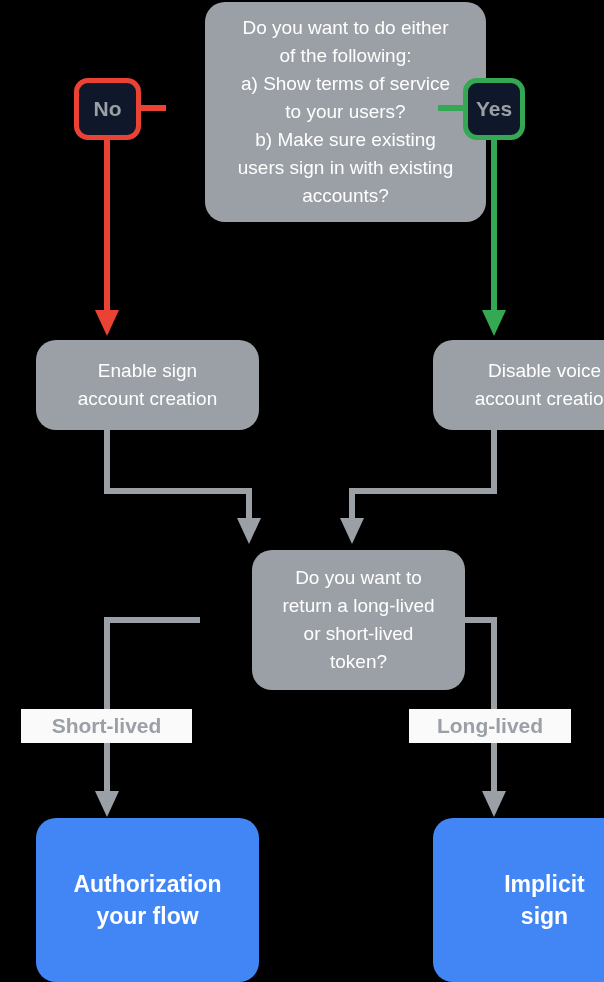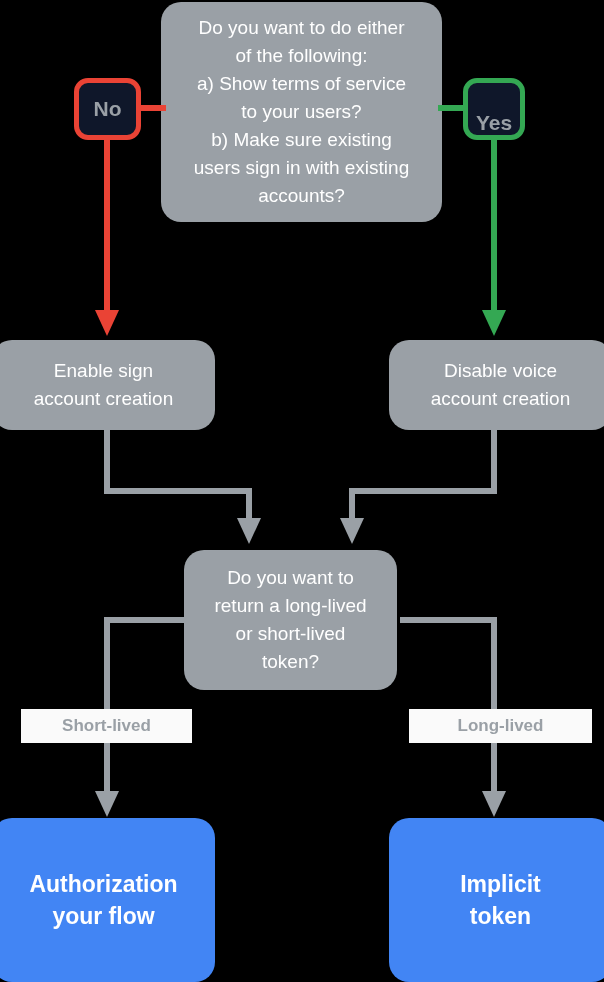--- a/index.html
+++ b/index.html
@@ -21,20 +21,21 @@
   
   .node {
     position: absolute;
     box-sizing: border-box;
     display: flex;
     align-items: center;
     justify-content: center;
     text-align: center;
     border-radius: 20px;
     color: #ffffff;
+    margin-left: 44px;
   }
   .node-gray {
     background: #9aa0a6;
     font-size: 19px;
     line-height: 28px;
     font-weight: 400;
   }
   .node-blue {
     background: #4285f4;
     font-size: 23px;
@@ -66,21 +67,21 @@
 
   
   .edge-label {
     position: absolute;
     box-sizing: border-box;
     display: flex;
     align-items: center;
     justify-content: center;
     background: #fafafa;
     color: #9aa0a6;
-    font-size: 17px;
+    font-size: 21px;
     font-weight: 700;
     z-index: 4;
   }
 
   
   .edge {
     position: absolute;
     z-index: 1;
   }
   .seg-v, .seg-h {
@@ -156,46 +157,46 @@
   <div class="node node-gray" style="left:-8px; top:340px; width:223px; height:90px;">
     <span class="node-text">Enable sign
 account creation</span>
   </div>
 
   <div class="node node-gray" style="left:389px; top:340px; width:223px; height:90px;">
     <span class="node-text">Disable voice
 account creation</span>
   </div>
 
-  <div class="node node-gray" style="left:184px; top:550px; width:213px; height:140px;">
+  <div class="node node-gray" style="left:208px; top:550px; width:213px; height:140px;">
     <span class="node-text">Do you want to
 return a long-lived
 or short-lived
 token?</span>
   </div>
 
   <div class="node node-blue" style="left:-8px; top:818px; width:223px; height:164px;">
     <span class="node-text">Authorization
 your flow</span>
   </div>
 
   <div class="node node-blue" style="left:389px; top:818px; width:223px; height:164px;">
     <span class="node-text">Implicit
-token</span>
+sign</span>
   </div>
 
   <div class="badge badge-no" style="left:74px; top:78px; width:67px; height:62px;">
     <span>No</span>
   </div>
 
-  <div class="badge badge-yes" style="left:463px; top:78px; width:62px; height:62px;align-items:flex-end;">
+  <div class="badge badge-yes" style="left:463px; top:78px; width:62px; height:62px;">
     <span>Yes</span>
   </div>
 
   <div class="edge-label" style="left:21px; top:709px; width:171px; height:34px;">
     <span>Short-lived</span>
   </div>
 
-  <div class="edge-label" style="left:409px; top:709px; width:183px; height:34px;">
+  <div class="edge-label" style="left:409px; top:709px; width:162px; height:34px;">
     <span>Long-lived</span>
   </div>
 
 </div>
 
 </body></html>

